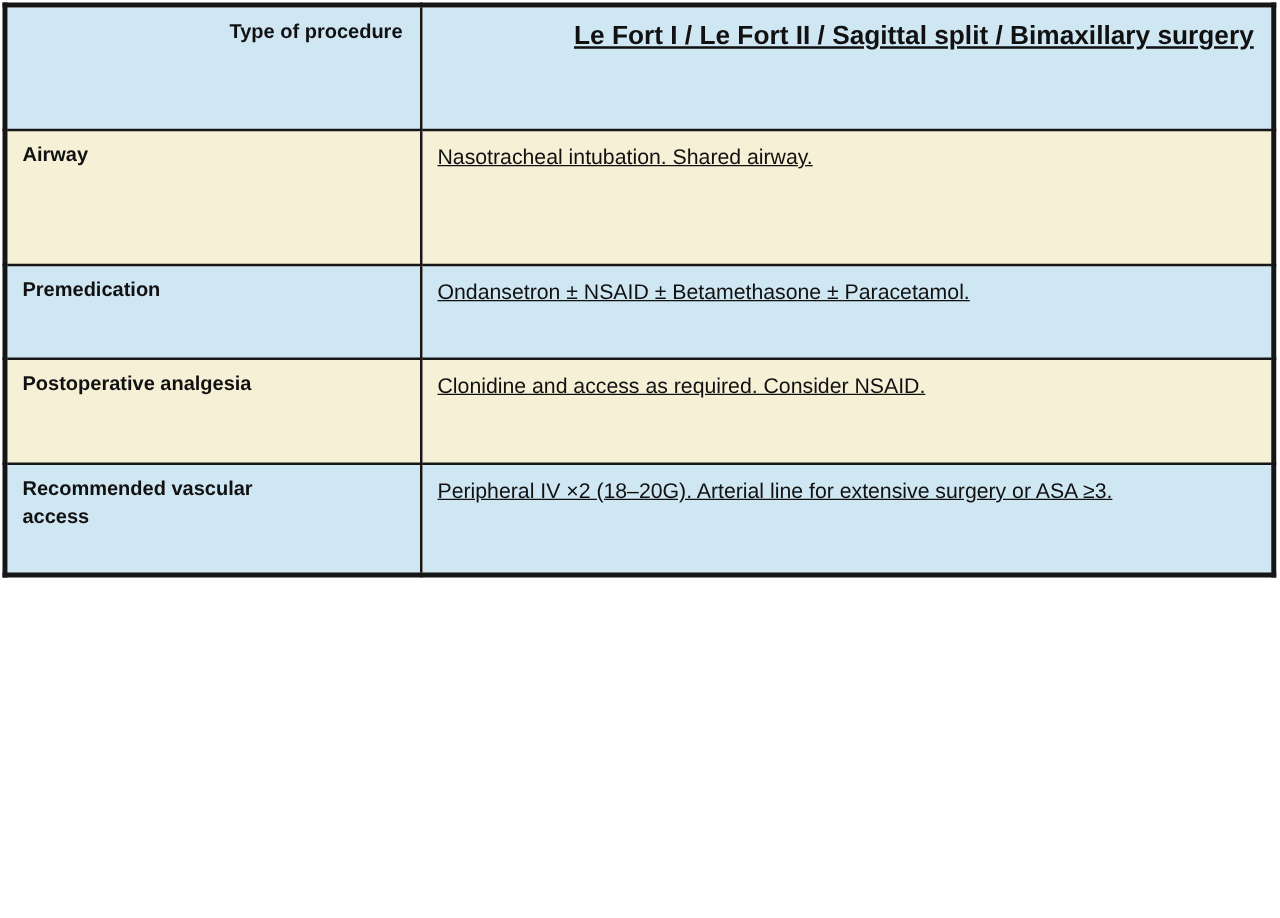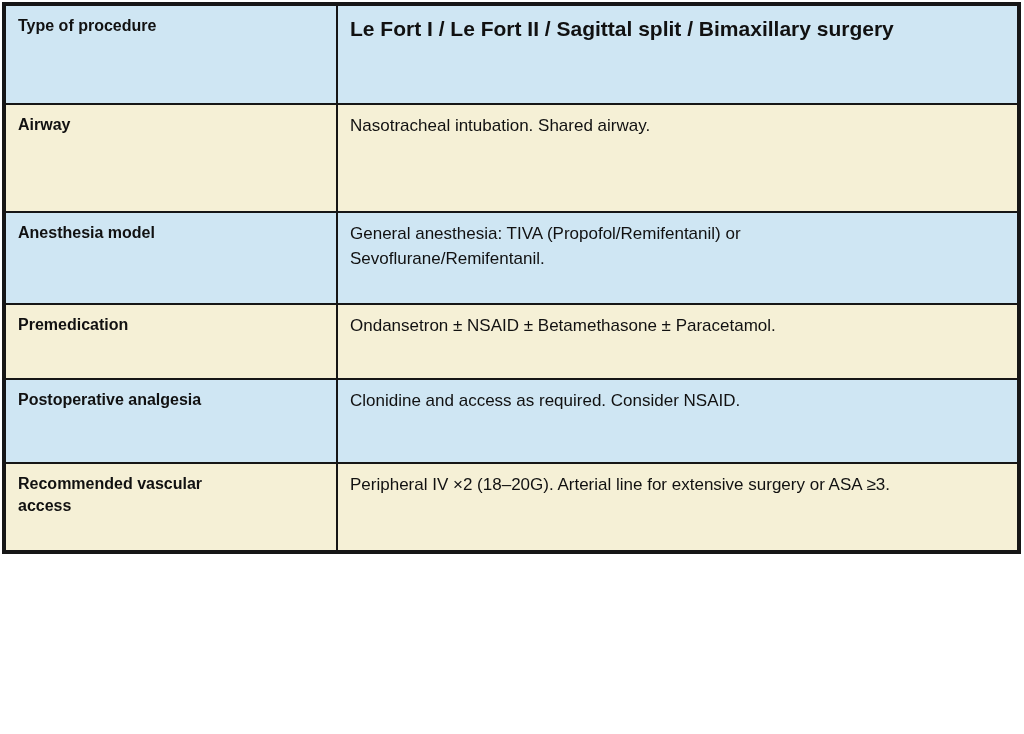--- a/index.html
+++ b/index.html
@@ -37,27 +37,28 @@
   tr:nth-child(odd) td  { background: var(--row-blue); }
   tr:nth-child(even) td { background: var(--row-cream); }
   .label-cell {
     font-weight: bold;
     font-size: 16px;
     line-height: 1.4;
   }
   .value-cell {
     font-size: 17px;
     line-height: 1.45;
+    text-decoration: underline;
   }
   .header-value {
     font-weight: bold;
     font-size: 21px;
     line-height: 1.3;
   }
-  tr.r1 { height: 100px; }
+  tr.r1 { height: 100px; text-align: right; }
   tr.r2 { height: 108px;  }
   tr.r3 { height: 92px;  }
   tr.r4 { height: 75px;  }
   tr.r5 { height: 84px;  }
   tr.r6 { height: 179px; }
   tr.r7 { height: 89px;  }
 </style>
 </head>
 <body>
 
@@ -69,25 +70,20 @@
       </colgroup>
     <tbody>
       <tr class="r1">
         <td class="label-cell">Type of procedure</td>
         <td class="value-cell header-value">Le Fort I / Le Fort II / Sagittal split / Bimaxillary surgery</td>
       </tr>
       <tr class="r2">
         <td class="label-cell">Airway</td>
         <td class="value-cell">Nasotracheal intubation. Shared airway.</td>
       </tr>
-      <tr class="r3">
-        <td class="label-cell">Anesthesia model</td>
-        <td class="value-cell">General anesthesia: TIVA (Propofol/Remifentanil) or
-Sevoflurane/Remifentanil.</td>
-      </tr>
       <tr class="r4">
         <td class="label-cell">Premedication</td>
         <td class="value-cell">Ondansetron ± NSAID ± Betamethasone ± Paracetamol.</td>
       </tr>
       <tr class="r5">
         <td class="label-cell">Postoperative analgesia</td>
         <td class="value-cell">Clonidine and access as required. Consider NSAID.</td>
       </tr>
       <tr class="r7">
         <td class="label-cell">Recommended vascular

